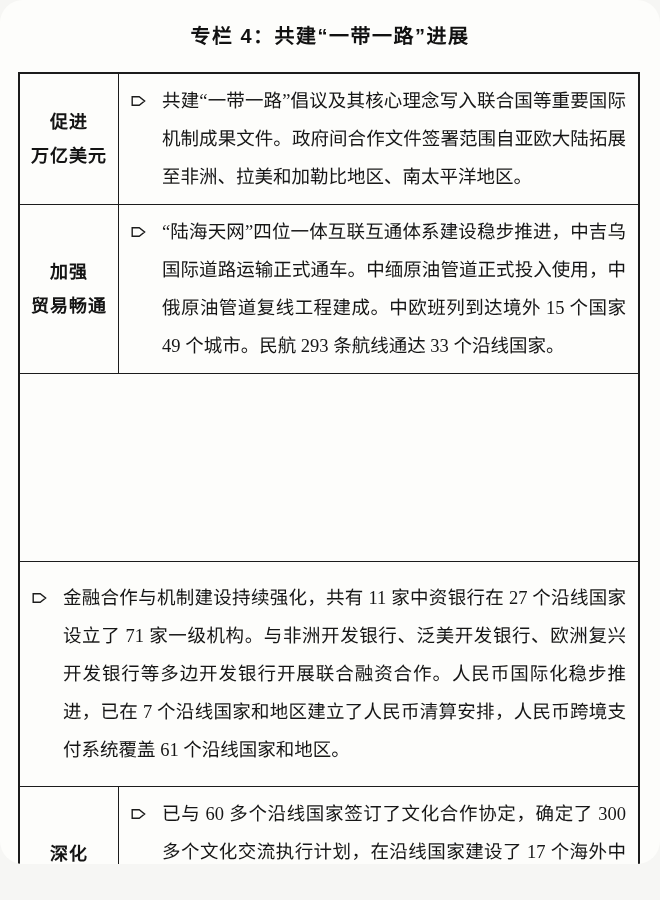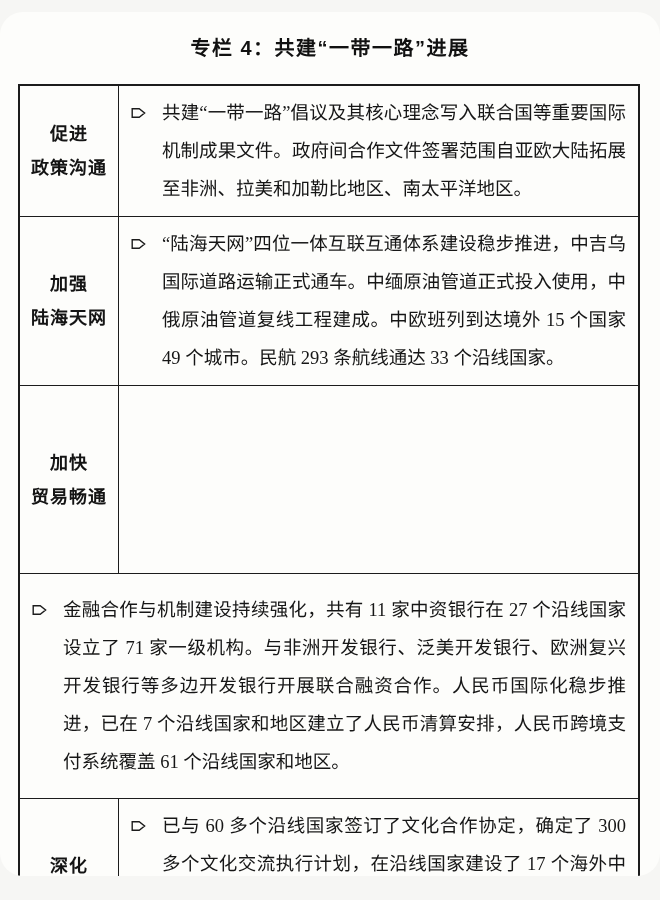--- a/index.html
+++ b/index.html
@@ -4,21 +4,21 @@
 <style>
   html, body {
     margin: 0;
     padding: 0;
     background: #f6f6f4;
   }
   .page {
     position: relative;
     width: 660px;
     height: 864px;
-    margin: 12px auto;
+    margin: 0 auto;
     background: #fdfdfb;
     color: #1b1b1b;
     font-family: "Liberation Serif", "DejaVu Serif", serif;
     overflow: hidden;
     box-sizing: border-box;
     border-radius: 23px;
   }
   .title {
     margin: 0;
     padding-top: 20px;
@@ -103,51 +103,49 @@
 <body>
 
 <div class="page">
 
   <h1 class="title">专栏 4：共建“一带一路”进展</h1>
 
   <div class="table">
 
     <div class="row">
       <div class="row-header">促进
-政策沟通</div>
+万亿美元</div>
       <div class="row-content">
         <div class="entry">
           <span class="bullet">
             <svg width="15" height="14" viewBox="0 0 15 14">
                 <polygon points="1.2,2.8 8.2,2.8 13.6,7 8.2,11.2 1.2,11.2" fill="none" stroke="#1c1c1c" stroke-width="1.4"></polygon>
               </svg>
           </span>
           <p class="text">共建“一带一路”倡议及其核心理念写入联合国等重要国际机制成果文件。政府间合作文件签署范围自亚欧大陆拓展至非洲、拉美和加勒比地区、南太平洋地区。</p>
         </div>
       </div>
     </div>
 
     <div class="row">
       <div class="row-header">加强
-陆海天网</div>
+贸易畅通</div>
       <div class="row-content">
         <div class="entry">
           <span class="bullet">
             <svg width="15" height="14" viewBox="0 0 15 14">
                 <polygon points="1.2,2.8 8.2,2.8 13.6,7 8.2,11.2 1.2,11.2" fill="none" stroke="#1c1c1c" stroke-width="1.4"></polygon>
               </svg>
           </span>
           <p class="text">“陆海天网”四位一体互联互通体系建设稳步推进，中吉乌国际道路运输正式通车。中缅原油管道正式投入使用，中俄原油管道复线工程建成。中欧班列到达境外 15 个国家 49 个城市。民航 293 条航线通达 33 个沿线国家。</p>
         </div>
       </div>
     </div>
 
     <div class="row">
-      <div class="row-header">加快
-贸易畅通</div>
     </div>
 
     <div class="row">
       <div class="row-content">
         <div class="entry">
           <span class="bullet">
             <svg width="15" height="14" viewBox="0 0 15 14">
                 <polygon points="1.2,2.8 8.2,2.8 13.6,7 8.2,11.2 1.2,11.2" fill="none" stroke="#1c1c1c" stroke-width="1.4"></polygon>
               </svg>
           </span>

